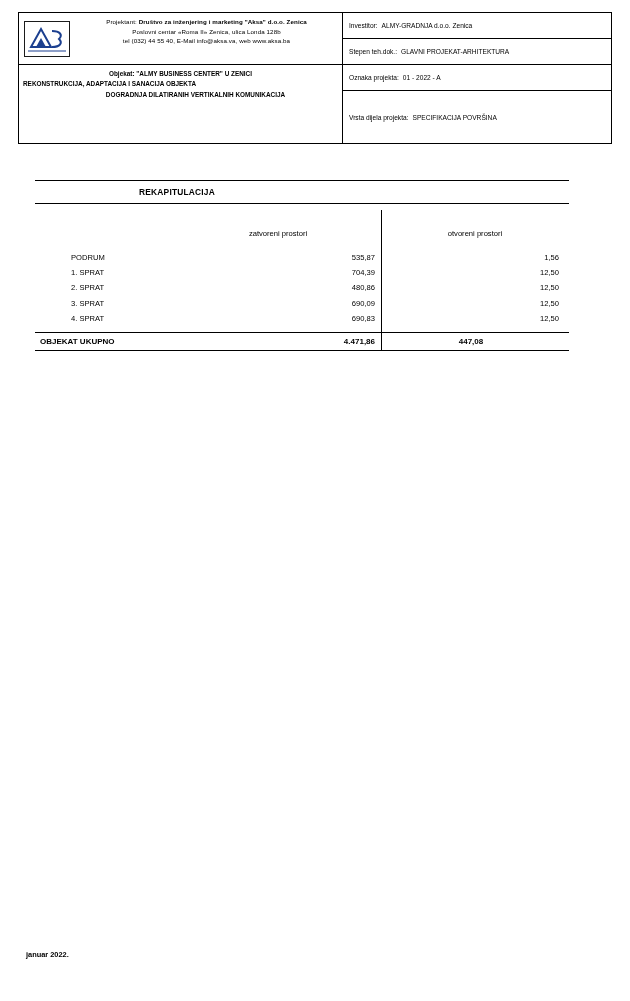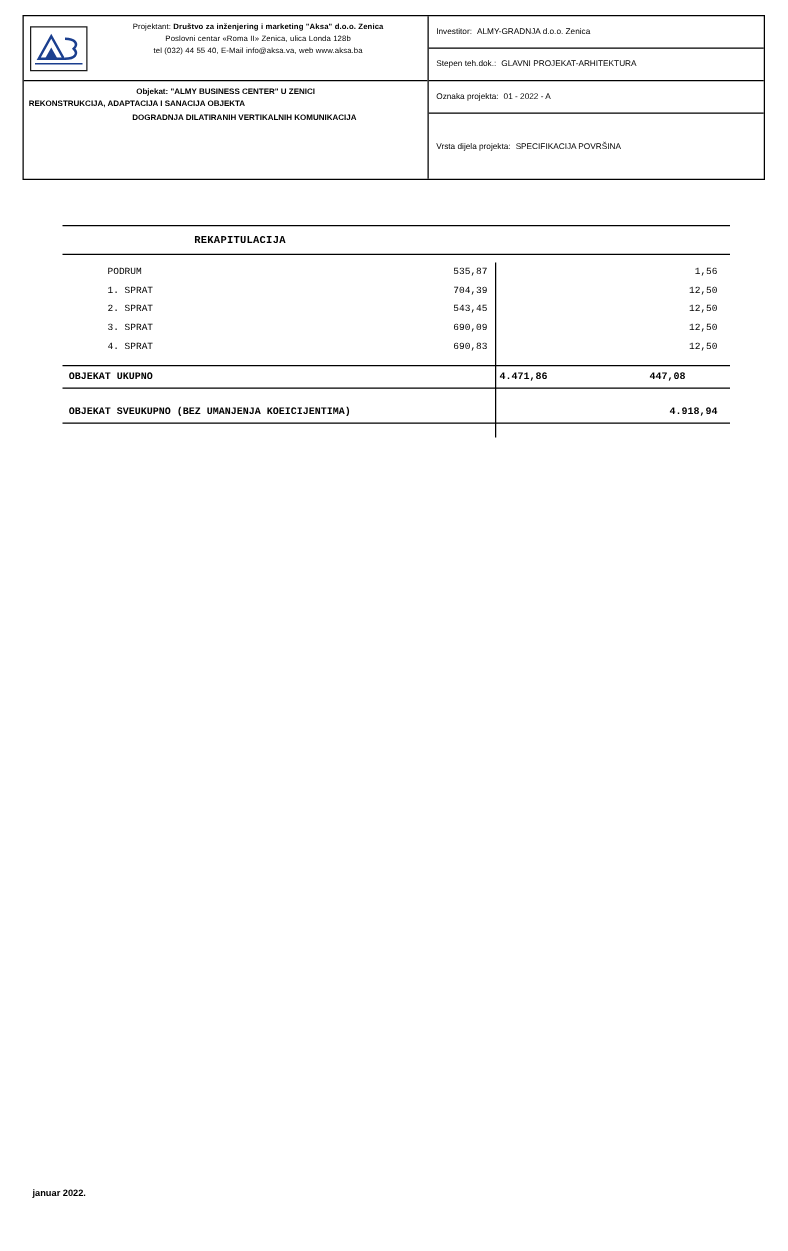--- a/index.html
+++ b/index.html
@@ -105,24 +105,23 @@
   .obj-l2 { text-align: left; }
   .obj-l3 { text-align: center; padding-left: 30px; }
 
   .hr-vrsta {
     font-size: 6.6px;
   }
 
   
   .recap {
     position: absolute;
-    left: 50px;
+    left: 35px;
     top: 180px;
     width: 534px;
-    font-family: Liberation Mono, monospace;
   }
   .recap-title-row {
     border-top: 1.6px solid #000;
     border-bottom: 1.6px solid #000;
     height: 22px;
     display: flex;
     align-items: center;
     justify-content: center;
     padding-right: 250px;
   }
@@ -187,21 +186,20 @@
   }
 
   .total-row {
     margin-top: 6px;
     border-top: 1.6px solid #000;
     border-bottom: 1.6px solid #000;
     height: 17px;
     display: flex;
     align-items: center;
     position: relative;
-    gap: 48px;
   }
   .t-label {
     width: 140px;
     padding-left: 5px;
     box-sizing: border-box;
     font-size: 8px;
     font-weight: bold;
   }
   .t-closed {
     width: 200px;
@@ -307,35 +305,40 @@
 
 <div class="recap">
 
   <div class="recap-title-row">
     <div class="recap-title">REKAPITULACIJA</div>
   </div>
 
   <div class="recap-body">
     <div class="vline"></div>
 
+    <div class="col-heads">
+      <div class="ch-spacer"></div>
+      <div class="ch-closed">zatvoreni prostori</div>
+      <div class="ch-open">otvoreni prostori</div>
+    </div>
 
     <div class="rows">
       <div class="row">
         <div class="r-label">PODRUM</div>
         <div class="r-closed">535,87</div>
         <div class="r-open">1,56</div>
       </div>
       <div class="row">
         <div class="r-label">1. SPRAT</div>
         <div class="r-closed">704,39</div>
         <div class="r-open">12,50</div>
       </div>
       <div class="row">
         <div class="r-label">2. SPRAT</div>
-        <div class="r-closed">543,45</div>
+        <div class="r-closed">480,86</div>
         <div class="r-open">12,50</div>
       </div>
       <div class="row">
         <div class="r-label">3. SPRAT</div>
         <div class="r-closed">690,09</div>
         <div class="r-open">12,50</div>
       </div>
       <div class="row">
         <div class="r-label">4. SPRAT</div>
         <div class="r-closed">690,83</div>
@@ -343,19 +346,15 @@
       </div>
     </div>
   </div>
 
   <div class="total-row">
     <div class="t-label">OBJEKAT UKUPNO</div>
     <div class="t-closed">4.471,86</div>
     <div class="t-open">447,08</div>
   </div>
 
-  <div class="grand-row">
-    <div class="g-label">OBJEKAT SVEUKUPNO (BEZ UMANJENJA KOEICIJENTIMA)</div>
-    <div class="g-value">4.918,94</div>
-  </div>
 </div>
 
 <div class="footer">januar 2022.</div>
 
 </body></html>

